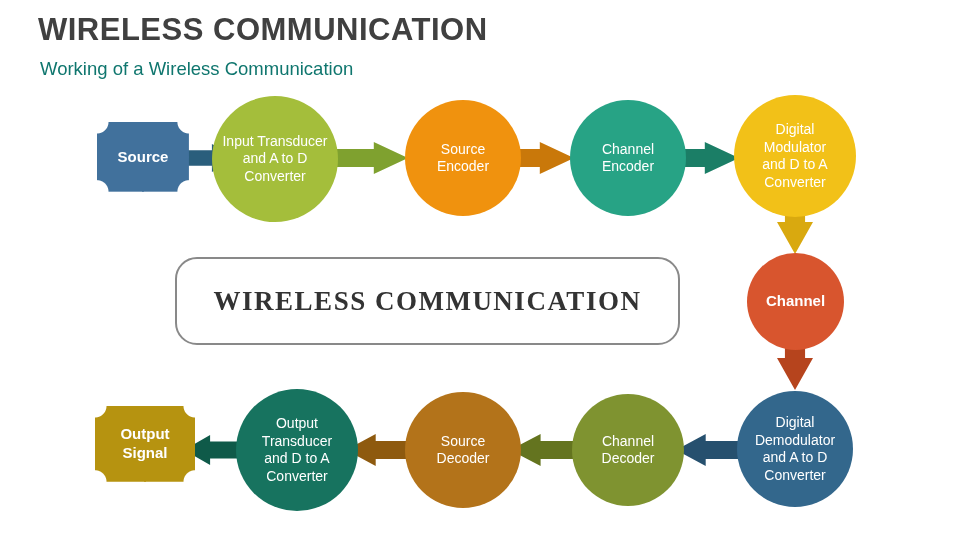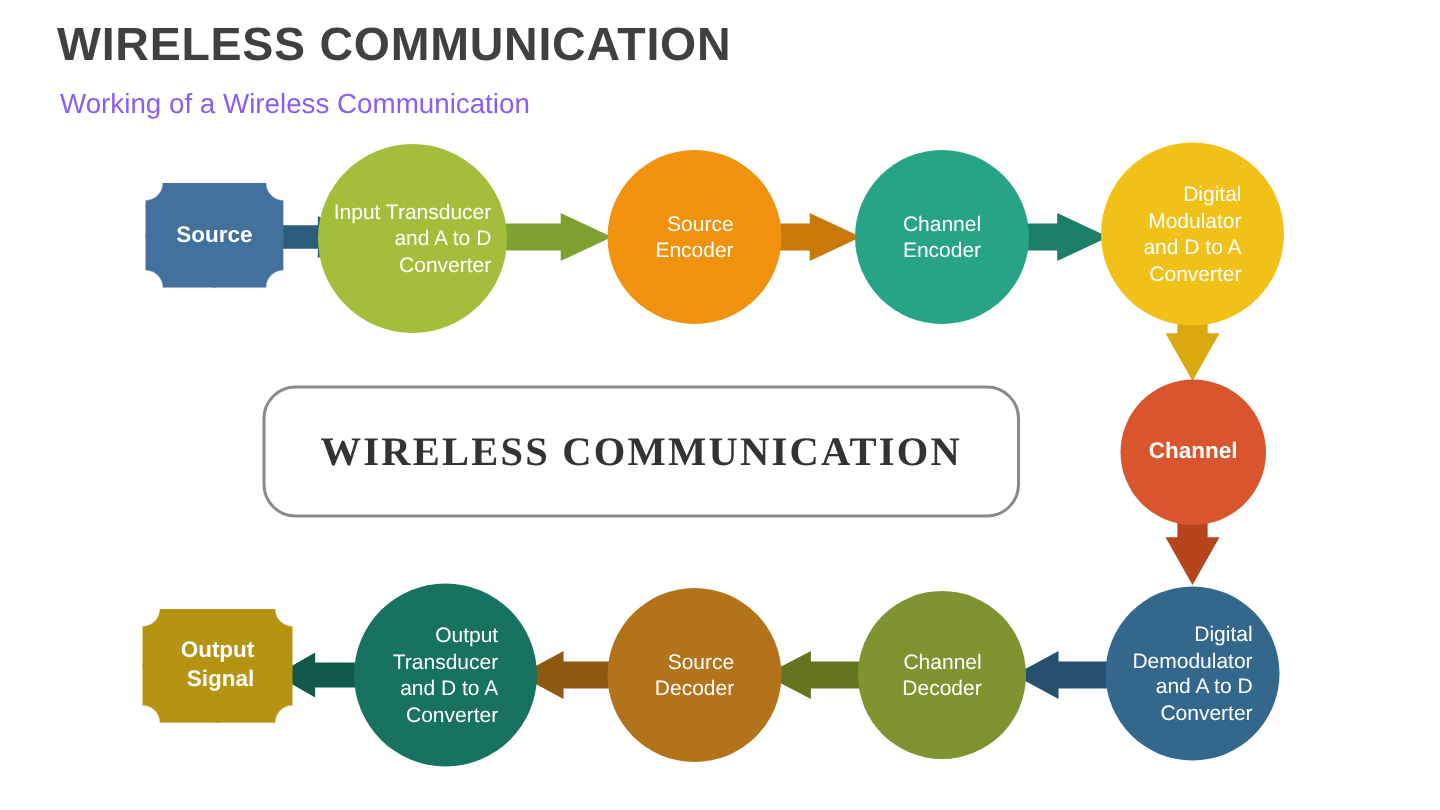--- a/index.html
+++ b/index.html
@@ -1,30 +1,30 @@
 <!DOCTYPE html>
 <html><head>
 <meta charset="utf-8">
 <style>
-  * { box-sizing: border-box; margin: 0; padding: 0; text-align: right; }
+  * { box-sizing: border-box; margin: 0; padding: 0; }
   html, body { width: 960px; height: 540px; }
   body {
     position: relative;
     background: #ffffff;
     font-family: "Liberation Sans", sans-serif;
     overflow: hidden;
   }
   .slide-title {
     position: absolute; left: 38px; top: 12px;
     font-size: 31px; font-weight: bold; color: #404040;
     letter-spacing: 0.5px;
   }
   .slide-subtitle {
     position: absolute; left: 40px; top: 58px;
-    font-size: 18.5px; color: #8b5cf6;
+    font-size: 18.5px; color: #0f766e;
   }
   .circle {
     position: absolute; z-index: 2;
     border-radius: 50%;
     background: var(--c);
     display: flex; align-items: center; justify-content: center;
     text-align: center; color: #fff;
   }
   .node-label {
     font-size: 14px; line-height: 1.25;

